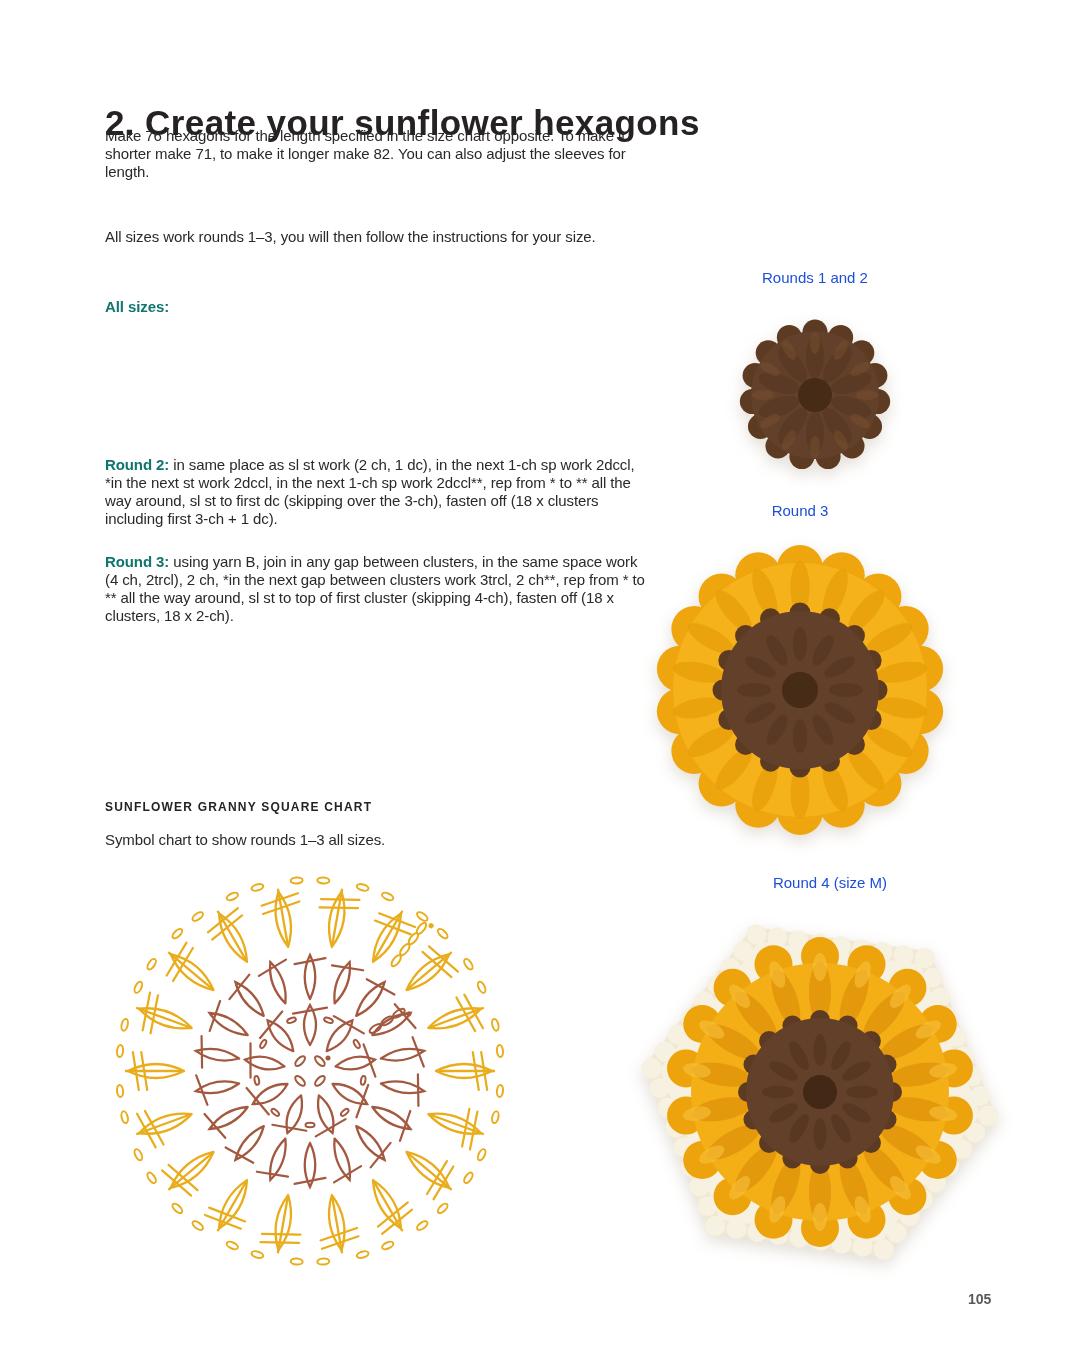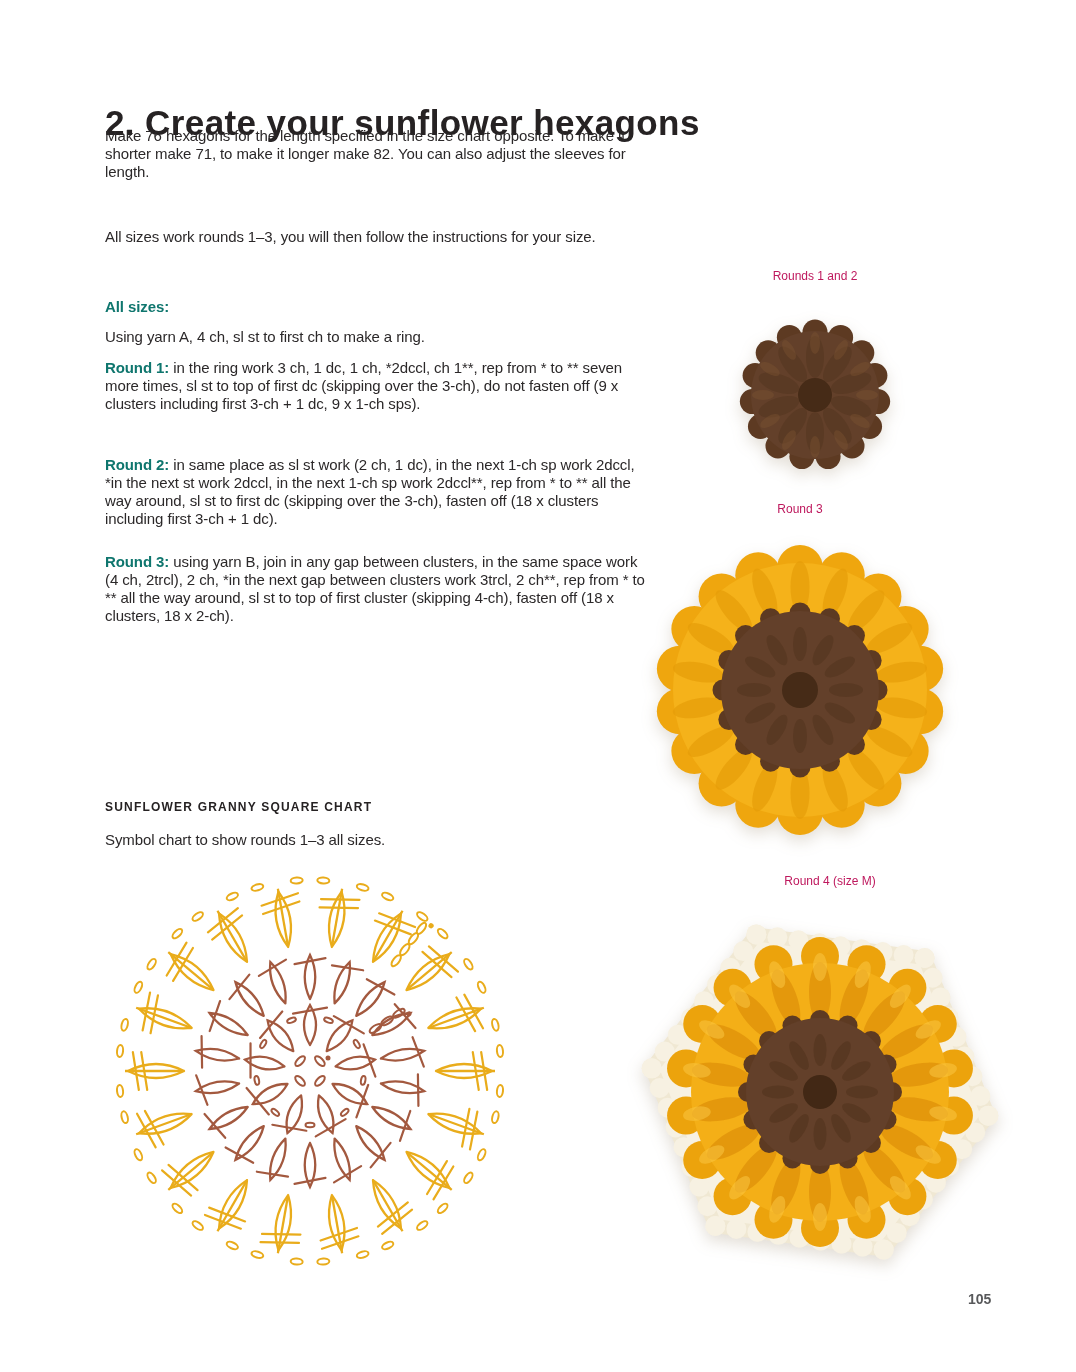--- a/index.html
+++ b/index.html
@@ -4,39 +4,37 @@
 <style>
   html,body{margin:0;padding:0;background:#fff;}
   .page{position:relative;width:1076px;height:1372px;background:#ffffff;
         font-family:"Liberation Sans",sans-serif;color:#272324;overflow:hidden;}
   .abs{position:absolute;}
   .heading{left:105px;top:80px;width:600px;font-size:35px;font-weight:bold;
            letter-spacing:.4px;color:#262223;}
   .body-text{width:543px;font-size:15px;line-height:18px;color:#2b2829;letter-spacing:-0.1px;}
   .lead{font-weight:bold;color:#0f766e;}
   .subheading{left:105px;top:790px;font-size:12px;font-weight:bold;letter-spacing:1.2px;color:#262223;}
-  .caption{font-size:12px;color:#be185d;text-align:center;}
+  .caption{font-size:15px;color:#1d4ed8;text-align:center;}
   .pagenum{left:968px;top:1291px;font-size:14px;font-weight:bold;color:#58595b;}
   .photo{filter:drop-shadow(0 6px 8px rgba(110,85,45,.20));}
   svg{display:block;}
 </style>
 </head>
 <body>
 
 <div class="page">
 
   <h1 class="abs heading">2. Create your sunflower hexagons</h1>
 
   <p class="abs body-text" style="left:105px;top:112px;">Make 76 hexagons for the length specified in the size chart opposite. To make it shorter make 71, to make it longer make 82. You can also adjust the sleeves for length.</p>
   <p class="abs body-text" style="left:105px;top:213px;">All sizes work rounds 1–3, you will then follow the instructions for your size.</p>
 
   <p class="abs body-text lead" style="left:105px;top:283px;">All sizes:</p>
-  <p class="abs body-text" style="left:105px;top:313px;">Using yarn A, 4 ch, sl st to first ch to make a ring.</p>
-
-  <p class="abs body-text" style="left:105px;top:344px;"><b class="lead">Round 1:</b> <span>in the ring work 3 ch, 1 dc, 1 ch, *2dccl, ch 1**, rep from * to ** seven more times, sl st to top of first dc (skipping over the 3-ch), do not fasten off (9 x clusters including first 3-ch + 1 dc, 9 x 1-ch sps).</span></p>
+
 
   <p class="abs body-text" style="left:105px;top:441px;"><b class="lead">Round 2:</b> <span>in same place as sl st work (2 ch, 1 dc), in the next 1-ch sp work 2dccl, *in the next st work 2dccl, in the next 1-ch sp work 2dccl**, rep from * to ** all the way around, sl st to first dc (skipping over the 3-ch), fasten off (18 x clusters including first 3-ch + 1 dc).</span></p>
 
   <p class="abs body-text" style="left:105px;top:538px;"><b class="lead">Round 3:</b> <span>using yarn B, join in any gap between clusters, in the same space work (4 ch, 2trcl), 2 ch, *in the next gap between clusters work 3trcl, 2 ch**, rep from * to ** all the way around, sl st to top of first cluster (skipping 4-ch), fasten off (18 x clusters, 18 x 2-ch).</span></p>
 
   <h2 class="abs subheading">SUNFLOWER GRANNY SQUARE CHART</h2>
   <p class="abs body-text" style="left:105px;top:816px;">Symbol chart to show rounds 1–3 all sizes.</p>
 
   <svg id="symbol-chart" class="abs" style="left:92px;top:856px;" width="436" height="430" viewBox="0 0 436 430">
       <g transform="rotate(45 218 215)">

